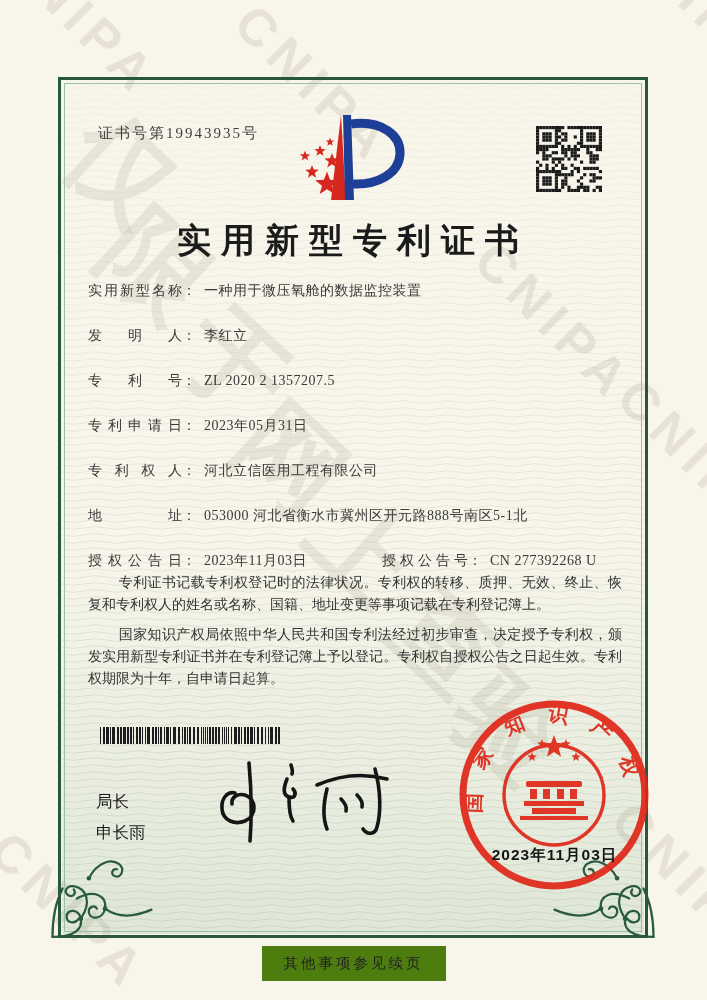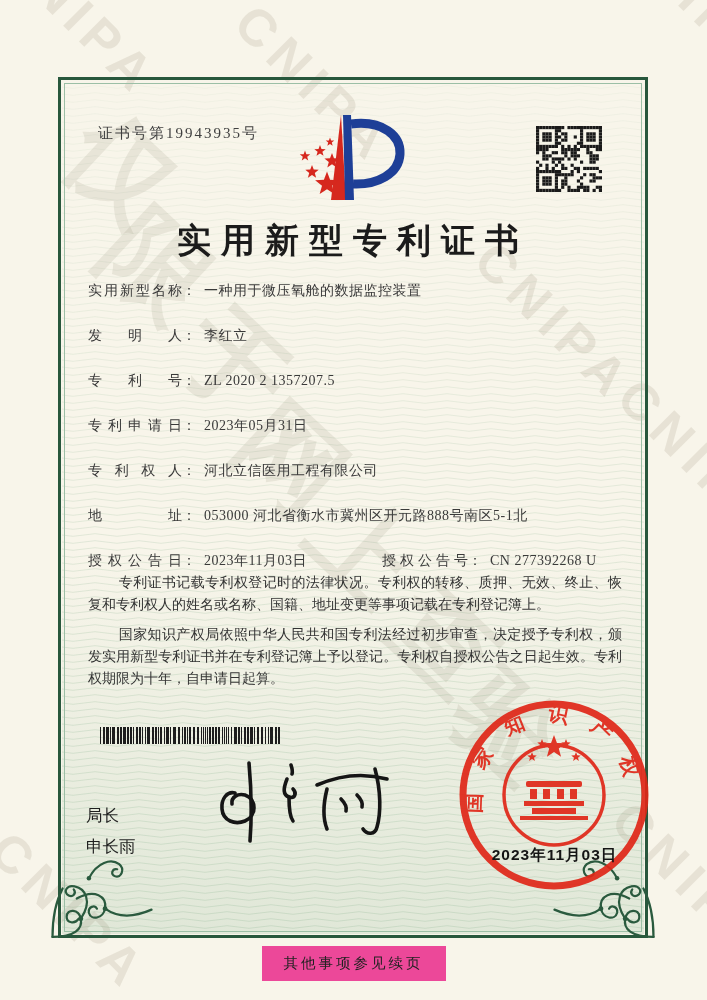--- a/index.html
+++ b/index.html
@@ -32,30 +32,30 @@
   .flabel{display:inline-block;width:94px;text-align:justify;text-align-last:justify;}
   .fcolon{display:inline-block;margin-right:8px;}
   .fvalue{letter-spacing:0.5px;}
   .fvalue-fixed{display:inline-block;width:146px;}
   .flabel2{display:inline-block;width:86px;text-align:justify;text-align-last:justify;margin-left:32px;}
   #paras{left:88px;top:572px;width:534px;font-size:14px;line-height:22px;color:#333;
          text-align:justify;}
   #paras p{margin:0;text-indent:2.2em;}
   #paras p + p{margin-top:8px;}
   #barcode{left:100px;top:727px;width:182px;height:17px;}
-  #director{left:86px;top:786px;font-family:"Liberation Sans","DejaVu Sans",sans-serif;
-            font-size:16.5px;color:#1f1f1f;line-height:31px;margin-top:14px;}
+  #director{left:96px;top:786px;font-family:"Liberation Sans","DejaVu Sans",sans-serif;
+            font-size:16.5px;color:#1f1f1f;line-height:31px;}
   #signature{left:205px;top:755px;}
   #seal{left:454px;top:695px;width:200px;height:200px;z-index:4;}
   #seal-date{left:472px;top:845px;width:165px;text-align:center;z-index:5;
              font-family:"Liberation Sans","DejaVu Sans",sans-serif;
              font-size:15.5px;font-weight:700;color:#141414;letter-spacing:1px;}
   #page-ind{left:58px;top:903px;width:590px;text-align:center;font-size:12.5px;
             letter-spacing:2px;color:#333;}
-  #footer-note{top:946px;left:50%;transform:translateX(-50%);background:#ec4899;
+  #footer-note{top:946px;left:50%;transform:translateX(-50%);background:#4d7c0f;
                padding:8px 22px;font-size:14.5px;letter-spacing:3px;color:#222;z-index:3;}
   .orn{position:absolute;z-index:3;}
 </style>
 </head>
 <body>
 
 <svg width="0" height="0" style="position:absolute">
   <defs>
     <polygon id="star" points="0,-10 2.47,-3.4 9.51,-3.09 3.99,1.3 5.88,8.09 0,4.2 -5.88,8.09 -3.99,1.3 -9.51,-3.09 -2.47,-3.4"></polygon>
   </defs>

